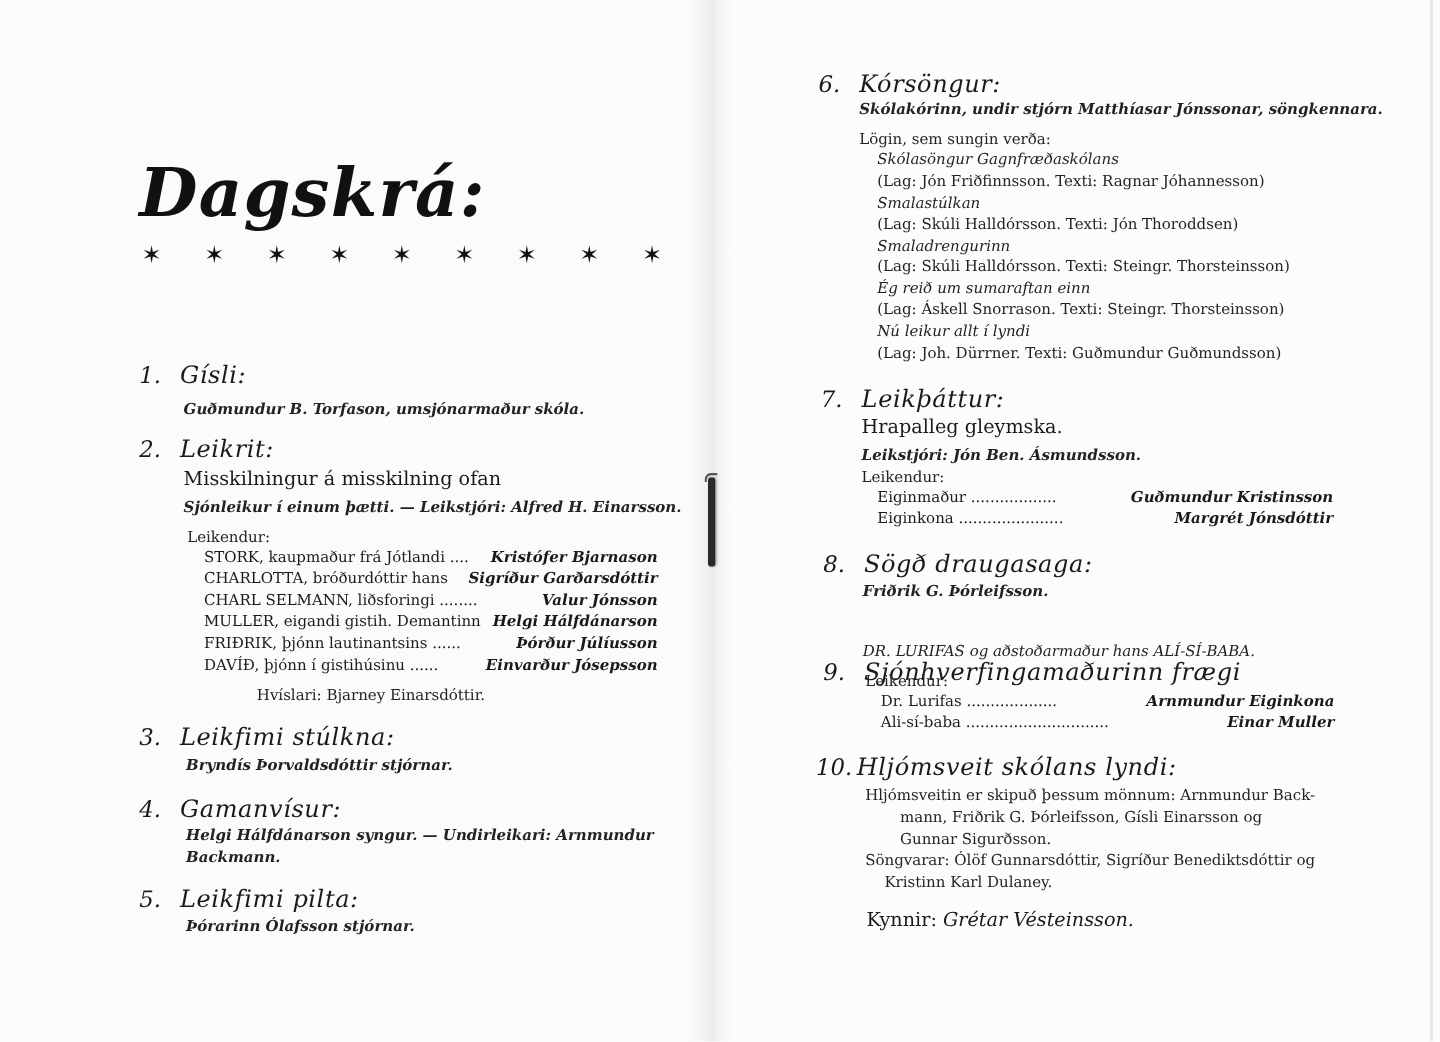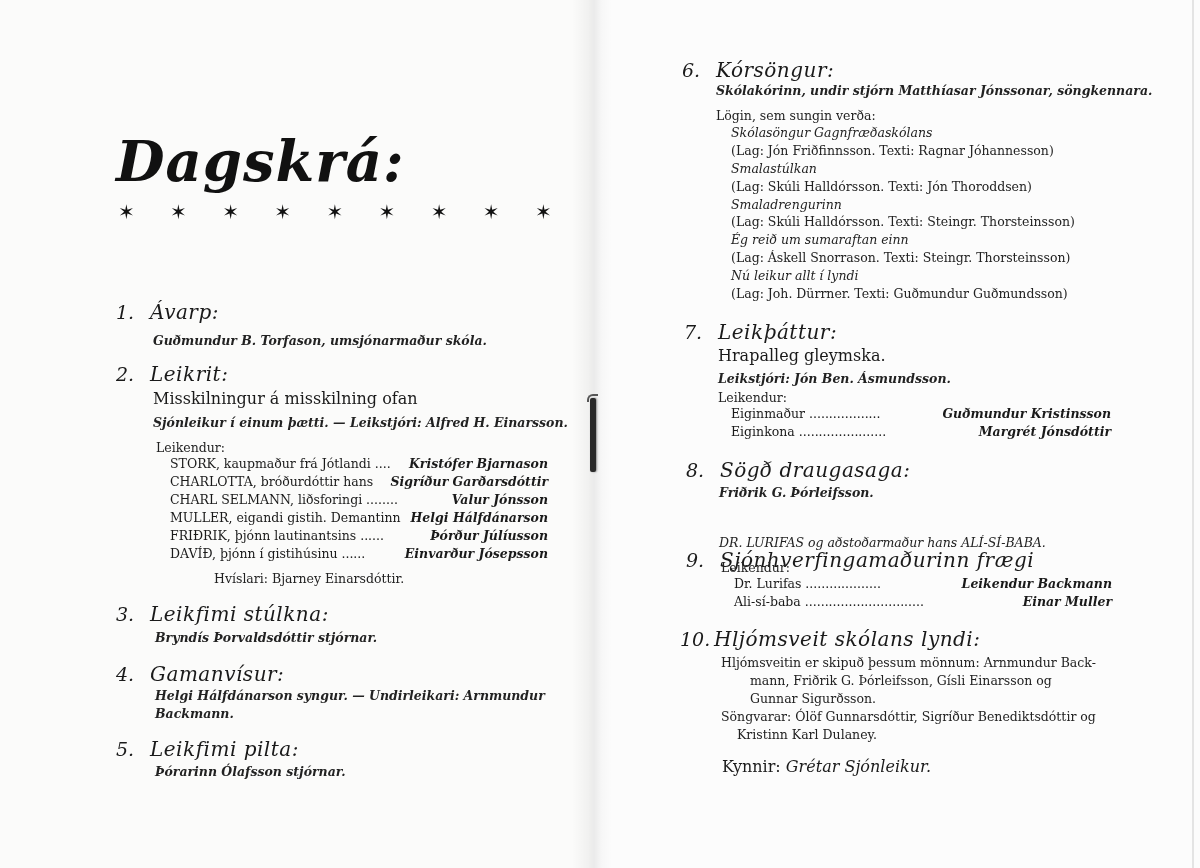--- a/index.html
+++ b/index.html
@@ -61,21 +61,21 @@
 <div class="page page-left"></div>
 <div class="page page-right"></div>
 <div class="spine"></div>
 <div class="staple"></div>
 <div class="edge-right"></div>
 
 <div class="title">Dagskrá:</div>
 <div class="stars">✶ ✶ ✶ ✶ ✶ ✶ ✶ ✶ ✶</div>
 
 <div class="item" style="left:116px; top:300px;">
-  <span class="num">1.</span><span class="heading">Ávarp:</span>
+  <span class="num">1.</span><span class="heading">Gísli:</span>
 </div>
 <div class="line sub-italic" style="left:153px; top:333px;">Guðmundur B. Torfason, umsjónarmaður skóla.</div>
 
 <div class="item" style="left:116px; top:362px;">
   <span class="num">2.</span><span class="heading">Leikrit:</span>
 </div>
 <div class="line big-plain" style="left:153px; top:389px;">Misskilningur á misskilning ofan</div>
 <div class="line sub-italic" style="left:153px; top:415px;">Sjónleikur í einum þætti. — Leikstjóri: Alfred H. Einarsson.</div>
 <div class="line sub-plain" style="left:156px; top:440px;">Leikendur:</div>
 
@@ -158,32 +158,32 @@
 </div>
 <div class="line sub-italic" style="left:719px; top:485px;">Friðrik G. Þórleifsson.</div>
 
 <div class="item" style="left:686px; top:508px;margin-top:40px;">
   <span class="num">9.</span><span class="heading">Sjónhverfingamaðurinn frægi</span>
 </div>
 <div class="line sub-italic" style="left:719px; top:535px; font-weight:normal;">DR. LURIFAS og aðstoðarmaður hans ALÍ-SÍ-BABA.</div>
 <div class="line sub-plain" style="left:721px; top:560px;">Leikendur:</div>
 <div class="castrow" style="left:734px; top:576px; width:378px;">
   <span class="role">Dr. Lurifas ...................</span>
-  <span class="actor">Leikendur Backmann</span>
+  <span class="actor">Arnmundur Eiginkona</span>
 </div>
 <div class="castrow" style="left:734px; top:594px; width:378px;">
   <span class="role">Ali-sí-baba ..............................</span>
   <span class="actor">Einar Muller</span>
 </div>
 
 <div class="item" style="left:680px; top:627px;">
   <span class="num">10.</span><span class="heading">Hljómsveit skólans lyndi:</span>
 </div>
 <div class="line sub-plain" style="left:721px; top:655px;">Hljómsveitin er skipuð þessum mönnum: Arnmundur Back-</div>
 <div class="line sub-plain" style="left:750px; top:673px;">mann, Friðrik G. Þórleifsson, Gísli Einarsson og</div>
 <div class="line sub-plain" style="left:750px; top:691px;">Gunnar Sigurðsson.</div>
 <div class="line sub-plain" style="left:721px; top:709px;">Söngvarar: Ólöf Gunnarsdóttir, Sigríður Benediktsdóttir og</div>
 <div class="line sub-plain" style="left:737px; top:727px;">Kristinn Karl Dulaney.</div>
 
 <div class="line" style="left:722px; top:757px; font-size:16px;">
   <span>Kynnir:</span>
-  <span style="font-style:italic;">Grétar Sjónleikur.</span>
+  <span style="font-style:italic;">Grétar Vésteinsson.</span>
 </div>
 
 </body></html>

